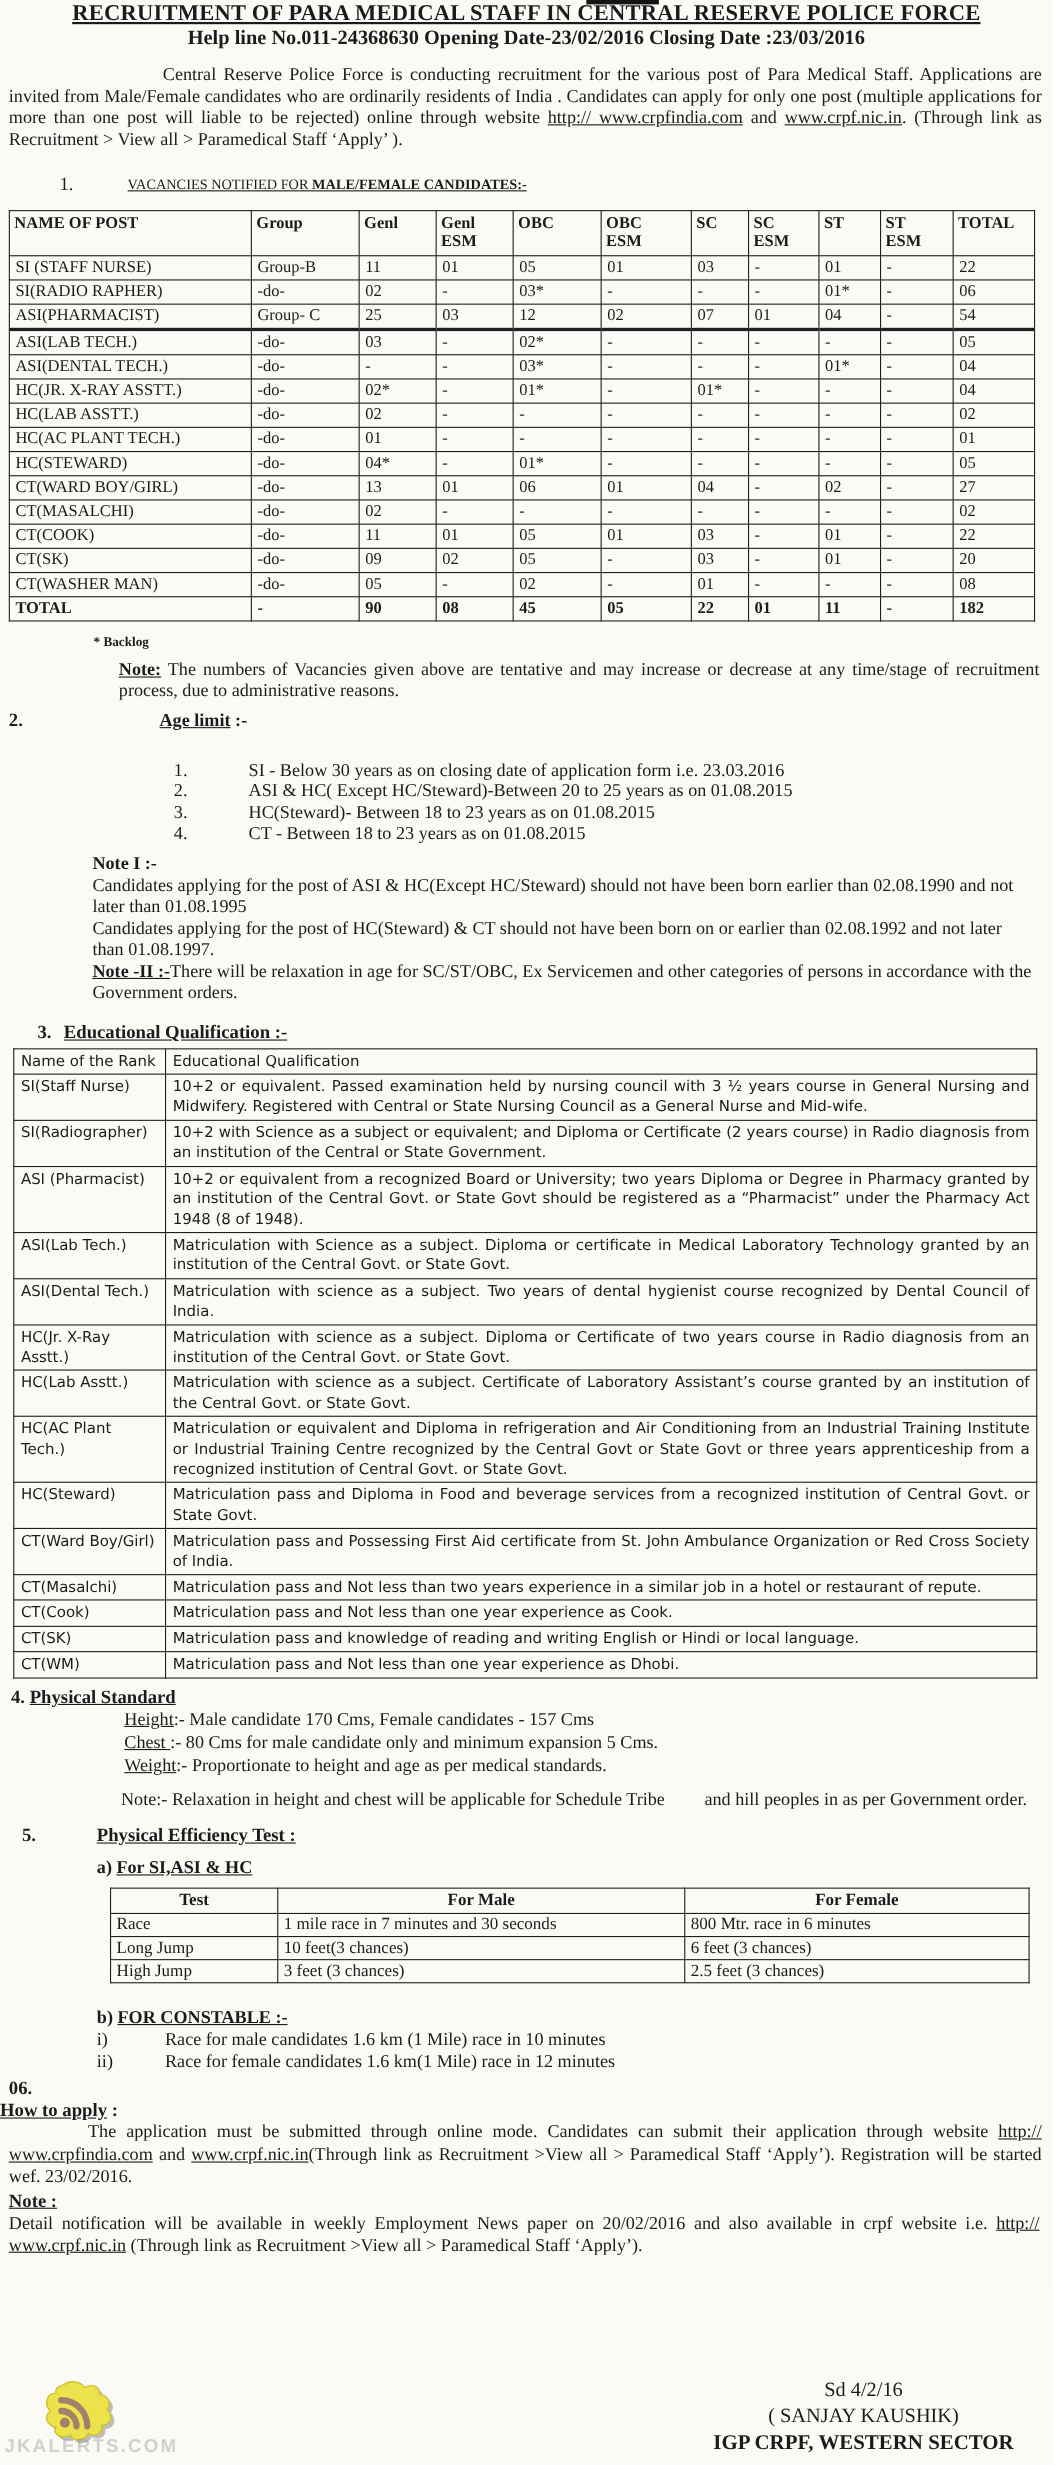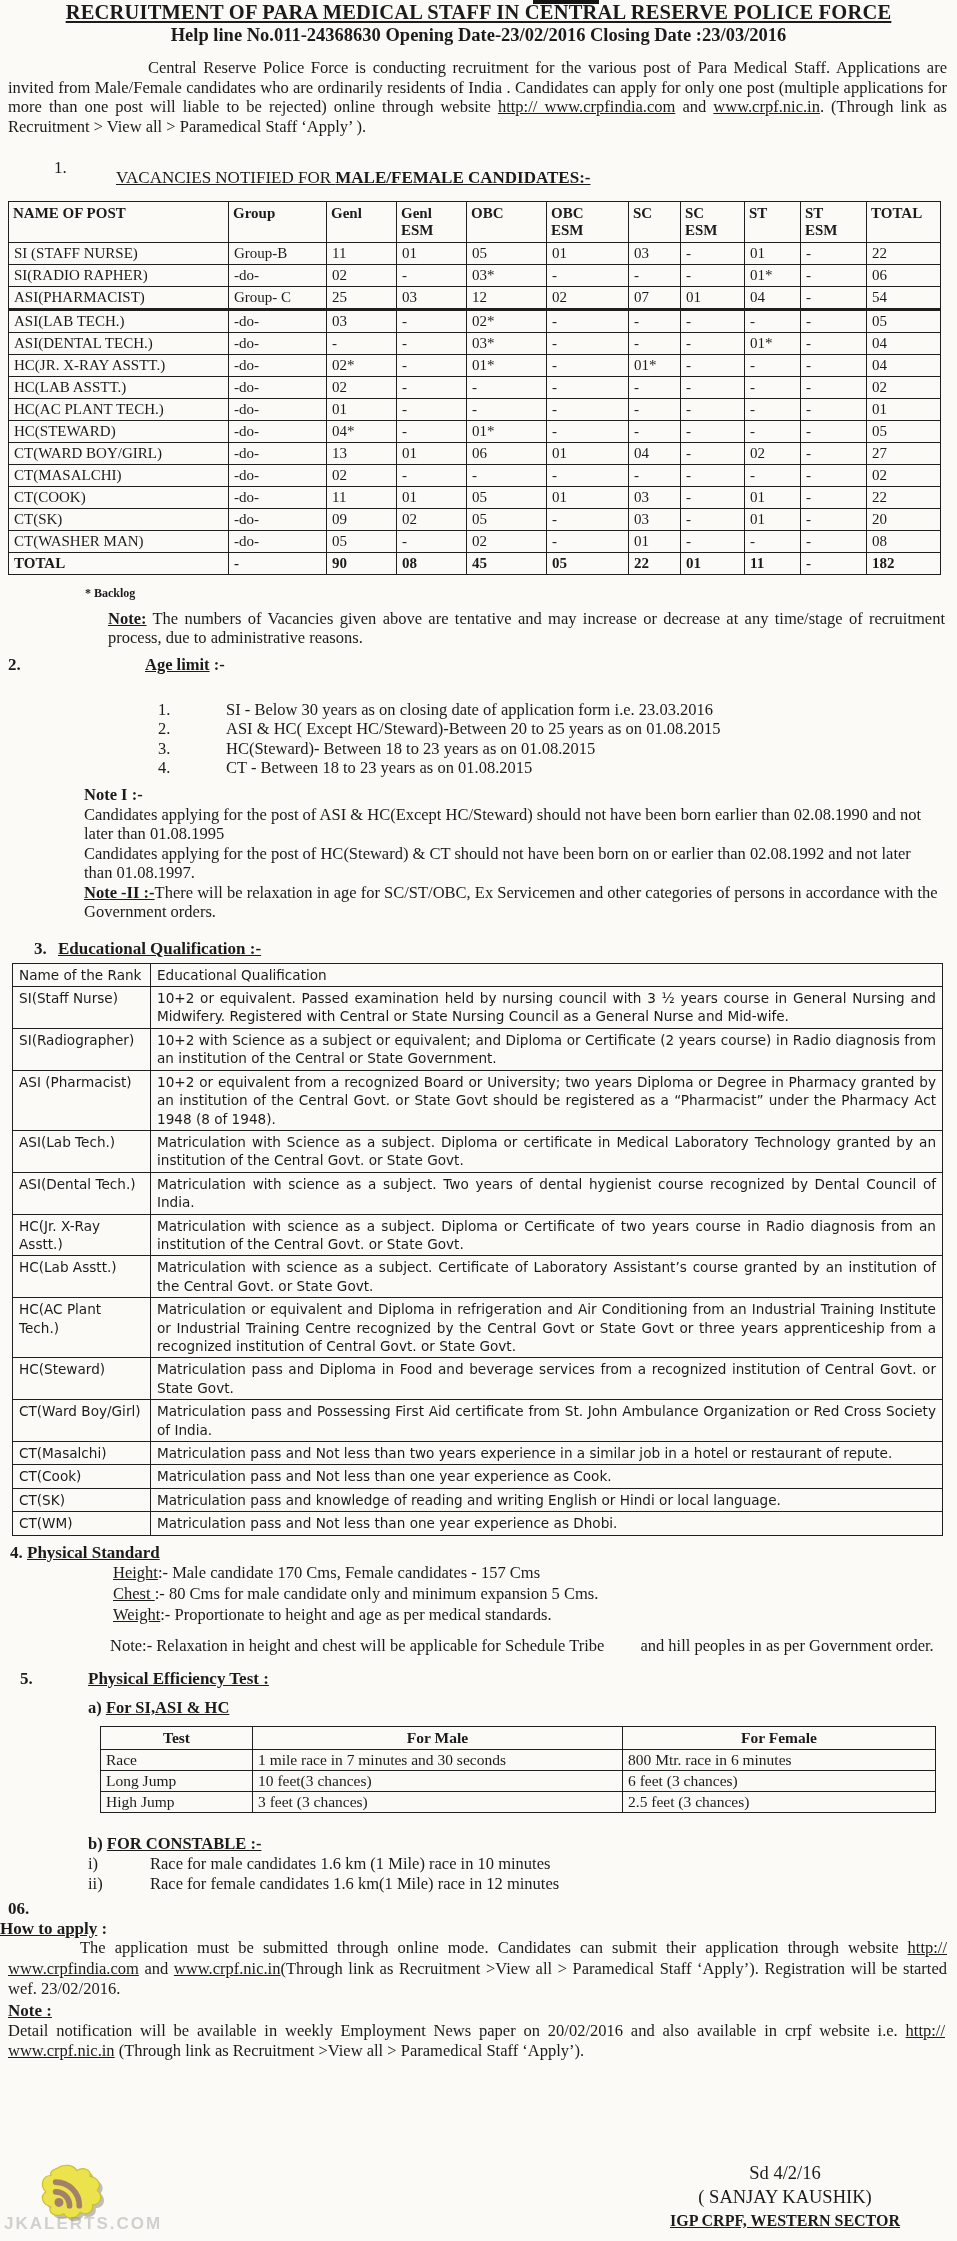--- a/index.html
+++ b/index.html
@@ -15,21 +15,21 @@
   .frag { position:absolute; left:533px; top:0; width:66px; height:4px; background:#141414; }
 
   .title { margin-top:3px; text-align:center; font-size:20.5px; font-weight:bold; letter-spacing:.2px; }
   .helpline { margin-top:3px; text-align:center; font-size:18.5px; font-weight:bold; }
 
   .intro { margin:13px 10px 0 8px; text-align:justify; text-indent:140px; }
   .link { text-decoration:underline;margin-top:25px; }
 
   .sec1 { margin-top:21px; padding-left:54px; display:flex; }
   .sec1 .num { width:62px; font-size:17px; }
-  .sec1 .ttl { font-size:17px;margin-top:10px; }
+  .sec1 .ttl { font-size:13px; }
 
   table { border-collapse:collapse; background:transparent; }
   td, th { border:1.6px solid #1f1f1f; vertical-align:top; }
 
   .vtable { margin:14px 0 0 8px; width:932px; font-size:15px; line-height:17px; table-layout:fixed; }
   .vtable th { font-size:15px; text-align:left; padding:3px 4px; white-space:pre-line; }
   .vtable td { padding:2px 5px; height:21px; }
   .vtable tbody tr:nth-child(4) td { border-top-width:3px; }
   .vtable tbody tr.last-row td { font-weight:bold; }
 
@@ -73,21 +73,21 @@
   .con-item .n { margin-left:88px; width:62px; }
 
   .sec6 { margin-top:5px; display:flex;flex-direction:column; }
   .sec6 .num { margin-left:8px; width:80px; font-weight:bold; font-size:17px; }
   .apply-para { margin:0 10px 0 8px; text-align:justify; text-indent:72px; line-height:20.5px; }
   .note-hd { margin-left:8px; font-weight:bold; font-size:17px; line-height:21px; }
   .note-para { margin:0 12px 0 8px; text-align:justify; line-height:20.5px; }
 
   .signature { position:absolute; left:620px; top:2161px; width:330px; text-align:center;
     font-size:18.5px; line-height:24px; }
-  .signature .l3 { font-weight:bold; text-decoration:underline; font-size:16px; }
+  .signature .l3 { font-weight:bold; font-size:19px; }
 
   .logo { position:absolute; left:30px; top:2160px; width:84px; height:62px; }
   .watermark { position:absolute; left:4px; top:2214px; font-family:"Liberation Sans",sans-serif;
     font-size:17px; font-weight:bold; letter-spacing:2px; color:rgba(140,140,145,0.38); }
 </style>
 </head>
 <body>
 
 <div class="page">
 

